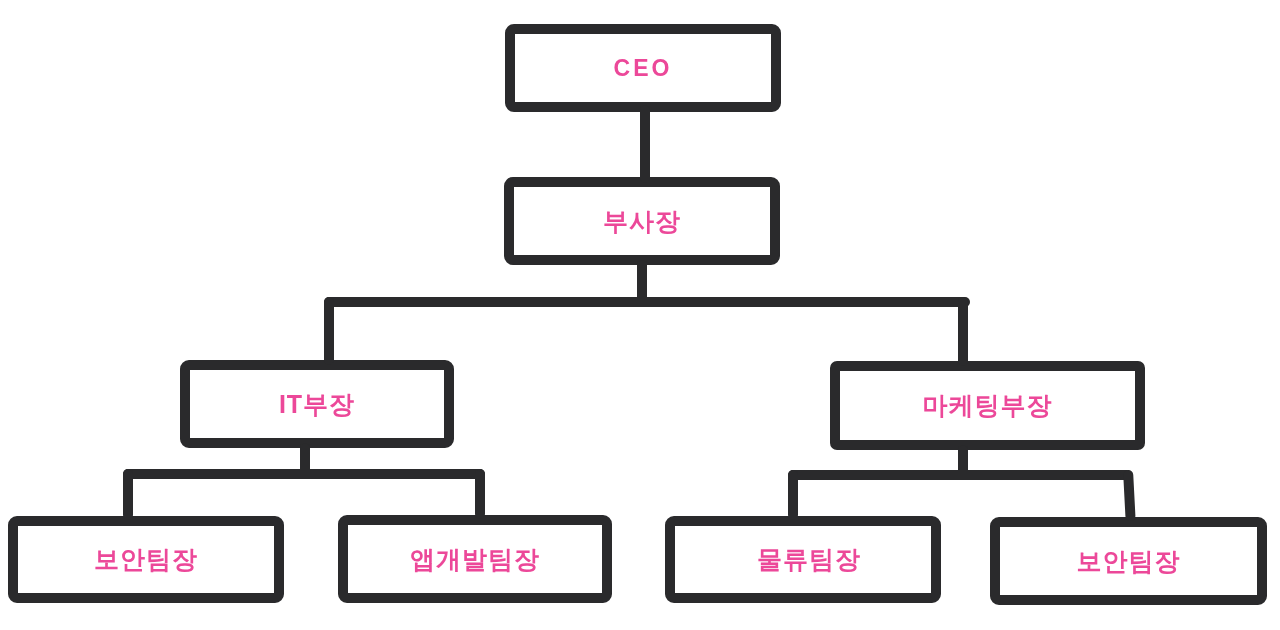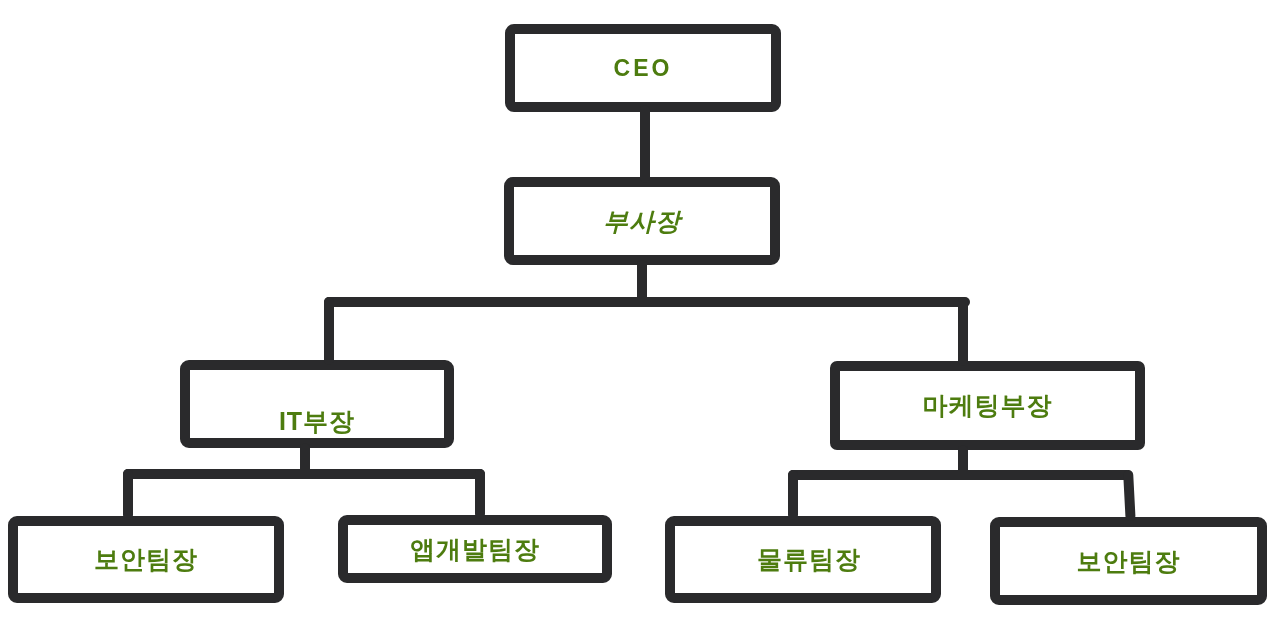--- a/index.html
+++ b/index.html
@@ -22,21 +22,21 @@
   .node {
     position: absolute;
     background: var(--node-fill);
     border: 10px solid var(--stroke);
     border-radius: 9px;
     display: flex;
     align-items: center;
     justify-content: center;
   }
   .node-label {
-    color: #4d7c0f;
+    color: #ec4899;
     font-size: 25px;
     font-weight: bold;
     letter-spacing: 1px;
     white-space: nowrap;
   }
   .node-label.latin {
     font-size: 23px;
     letter-spacing: 3px;
   }
   .edge {
@@ -48,37 +48,37 @@
 </style>
 </head>
 <body>
 
 <div class="canvas">
 
   <div class="node" style="left:505px; top:24px; width:276px; height:88px;">
     <span class="node-label latin">CEO</span>
   </div>
 
-  <div class="node" style="left:504px; top:177px; width:276px; height:88px;font-style:italic;">
+  <div class="node" style="left:504px; top:177px; width:276px; height:88px;">
     <span class="node-label">부사장</span>
   </div>
 
-  <div class="node" style="left:180px; top:360px; width:274px; height:88px;align-items:flex-end;">
+  <div class="node" style="left:180px; top:360px; width:274px; height:88px;">
     <span class="node-label">IT부장</span>
   </div>
 
   <div class="node" style="left:830px; top:361px; width:315px; height:89px;border-radius:7px;">
     <span class="node-label">마케팅부장</span>
   </div>
 
   <div class="node" style="left:8px; top:516px; width:276px; height:87px;">
     <span class="node-label">보안팀장</span>
   </div>
 
-  <div class="node" style="left:338px; top:515px; width:274px; height:68px;">
+  <div class="node" style="left:338px; top:515px; width:274px; height:88px;">
     <span class="node-label">앱개발팀장</span>
   </div>
 
   <div class="node" style="left:665px; top:516px; width:276px; height:87px;padding-left:12px;">
     <span class="node-label">물류팀장</span>
   </div>
 
   <div class="node" style="left:990px; top:517px; width:277px; height:88px;">
     <span class="node-label">보안팀장</span>
   </div>

